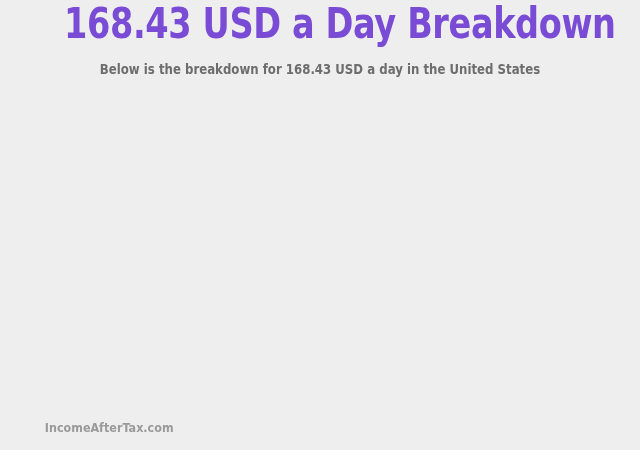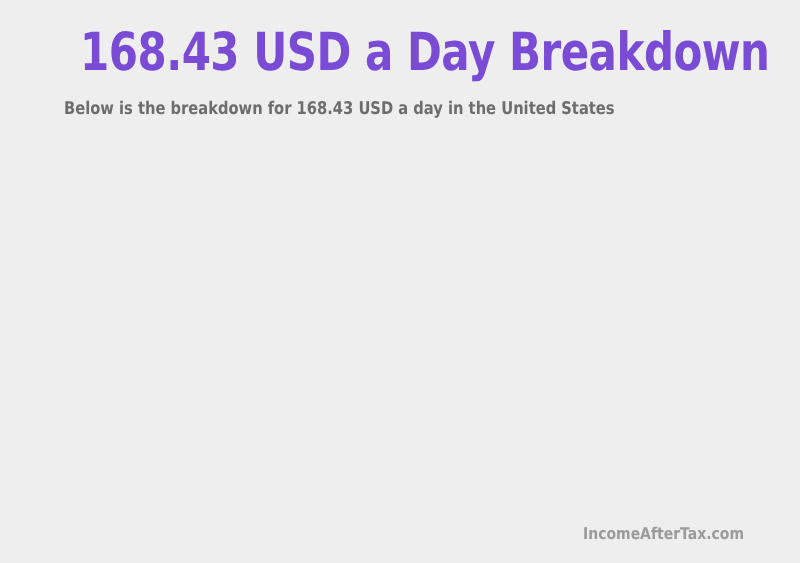--- a/index.html
+++ b/index.html
@@ -18,21 +18,21 @@
     width: 640px;
     height: 450px;
     background: #eeeeee;
     box-sizing: border-box;
     display: flex;
     flex-direction: column;
     align-items: center;
   }
   .header-block {
     width: 100%;
-    padding-top: 18px;
+    text-align: center;
   }
   .page-title {
     margin: 0;
     font-family: "DejaVu Sans", "Liberation Sans", sans-serif;
     font-size: 42px;
     line-height: 48px;
     font-weight: 700;
     letter-spacing: -0.5px;
     color: #7a4bd4;
     transform: scaleX(0.80);
@@ -51,21 +51,21 @@
     transform-origin: center center;
     white-space: nowrap;
   }
   .content-area {
     flex: 1 1 auto;
     width: 100%;
     position: relative;
   }
   .footer-block {
     width: 100%;
-    text-align: right;
+    text-align: left;
     padding-bottom: 14px;
   }
   .site-credit {
     margin: 0;
     font-family: "DejaVu Sans", "Liberation Sans", sans-serif;
     font-size: 13px;
     line-height: 16px;
     font-weight: 700;
     color: #9a9a9a;
     transform: scaleX(0.86);

